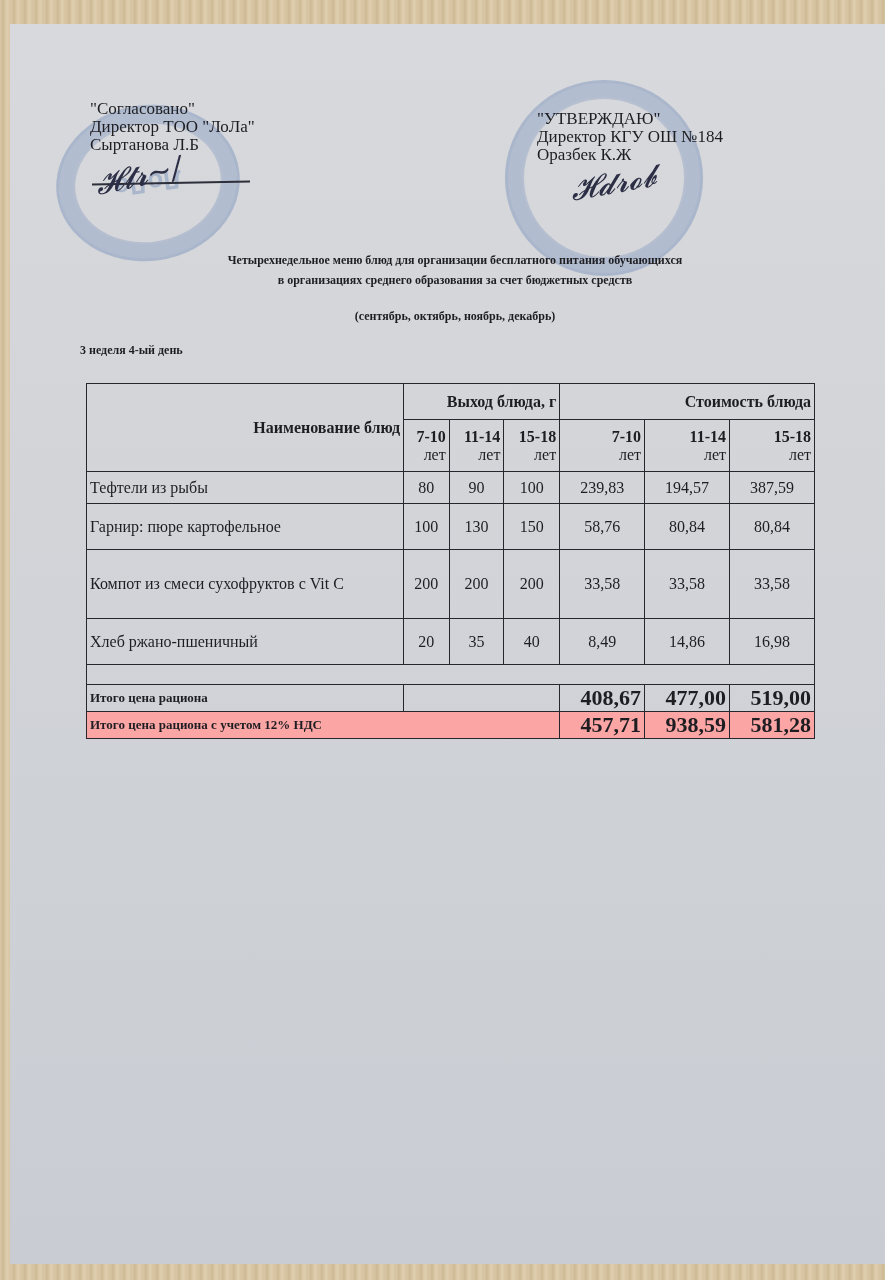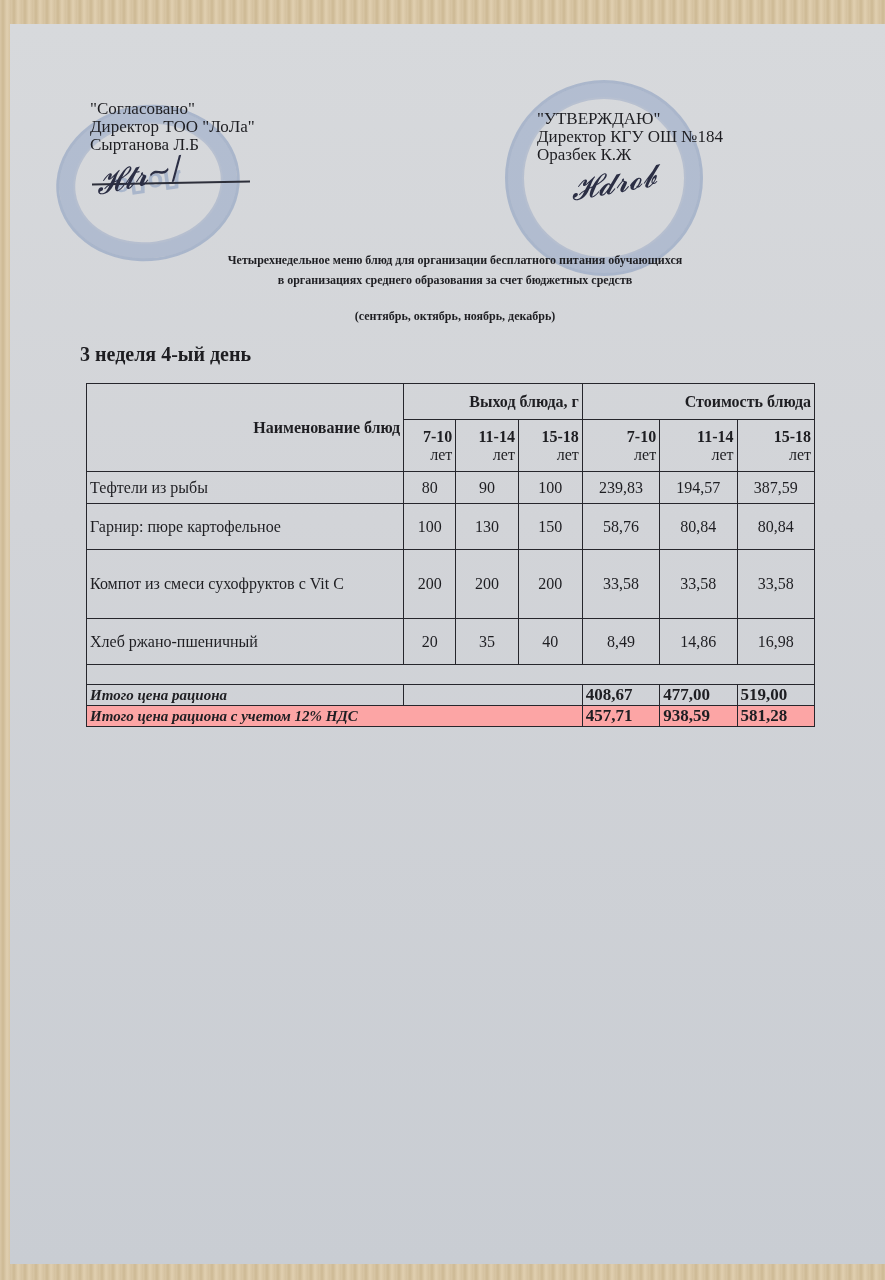--- a/index.html
+++ b/index.html
@@ -35,34 +35,34 @@
     .header-block { position: absolute; font-size: 17px; line-height: 18px; }
     .header-left { left: 90px; top: 100px; }
     .header-right { left: 537px; top: 110px; }
     .title {
       position: absolute; left: 60px; width: 790px; text-align: center;
       font-weight: bold; font-size: 12px; line-height: 20px;
     }
     .t1 { top: 250px; }
     .t2 { top: 270px; }
     .t3 { top: 306px; font-family: Liberation Serif, serif; }
-    .day { position: absolute; left: 80px; top: 343px; font-weight: bold; font-size: 20px; }
+    .day { position: absolute; left: 80px; top: 343px; font-weight: bold; font-size: 12px; }
     table.menu {
       position: absolute; left: 86px; top: 383px; width: 729px;
       border-collapse: collapse; font-size: 16px;
     }
     table.menu td, table.menu th {
       border: 1.5px solid #26262c; padding: 0 3px;
     }
     th { font-weight: bold; text-align: right; }
     .col-name { width: 310px; }
     .num { text-align: center; }
     .cost { text-align: center; }
-    .total-row td { font-style: italic; font-weight: bold; font-size: 15px; height: 16px; }
-    .total-row td.val { font-style: normal; font-size: 17px; }
+    .total-row td { font-weight: bold; font-size: 13px; height: 16px; }
+    .total-row td.val { font-style: normal; font-size: 22px; text-align: right; }
     .vat-row td { background: #fca5a5; }
   </style>
 </head>
 <body>
 
 <div class="paper"></div>
 
 <div class="stamp stamp-left">
   <span class="stamp-text">ЛоЛа</span>
 </div>

